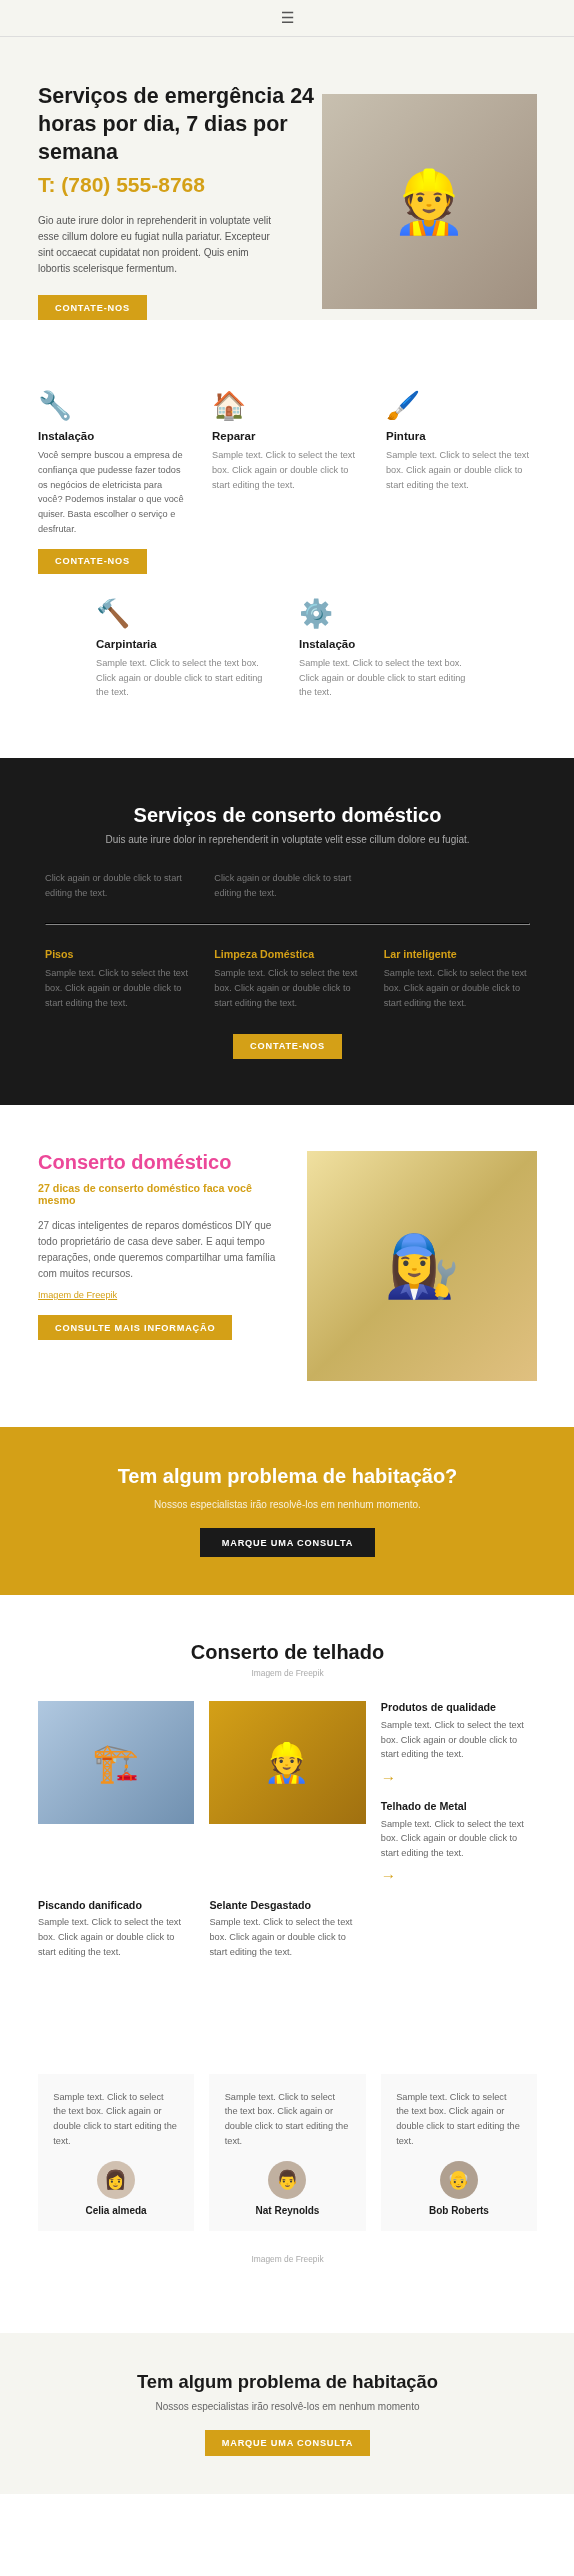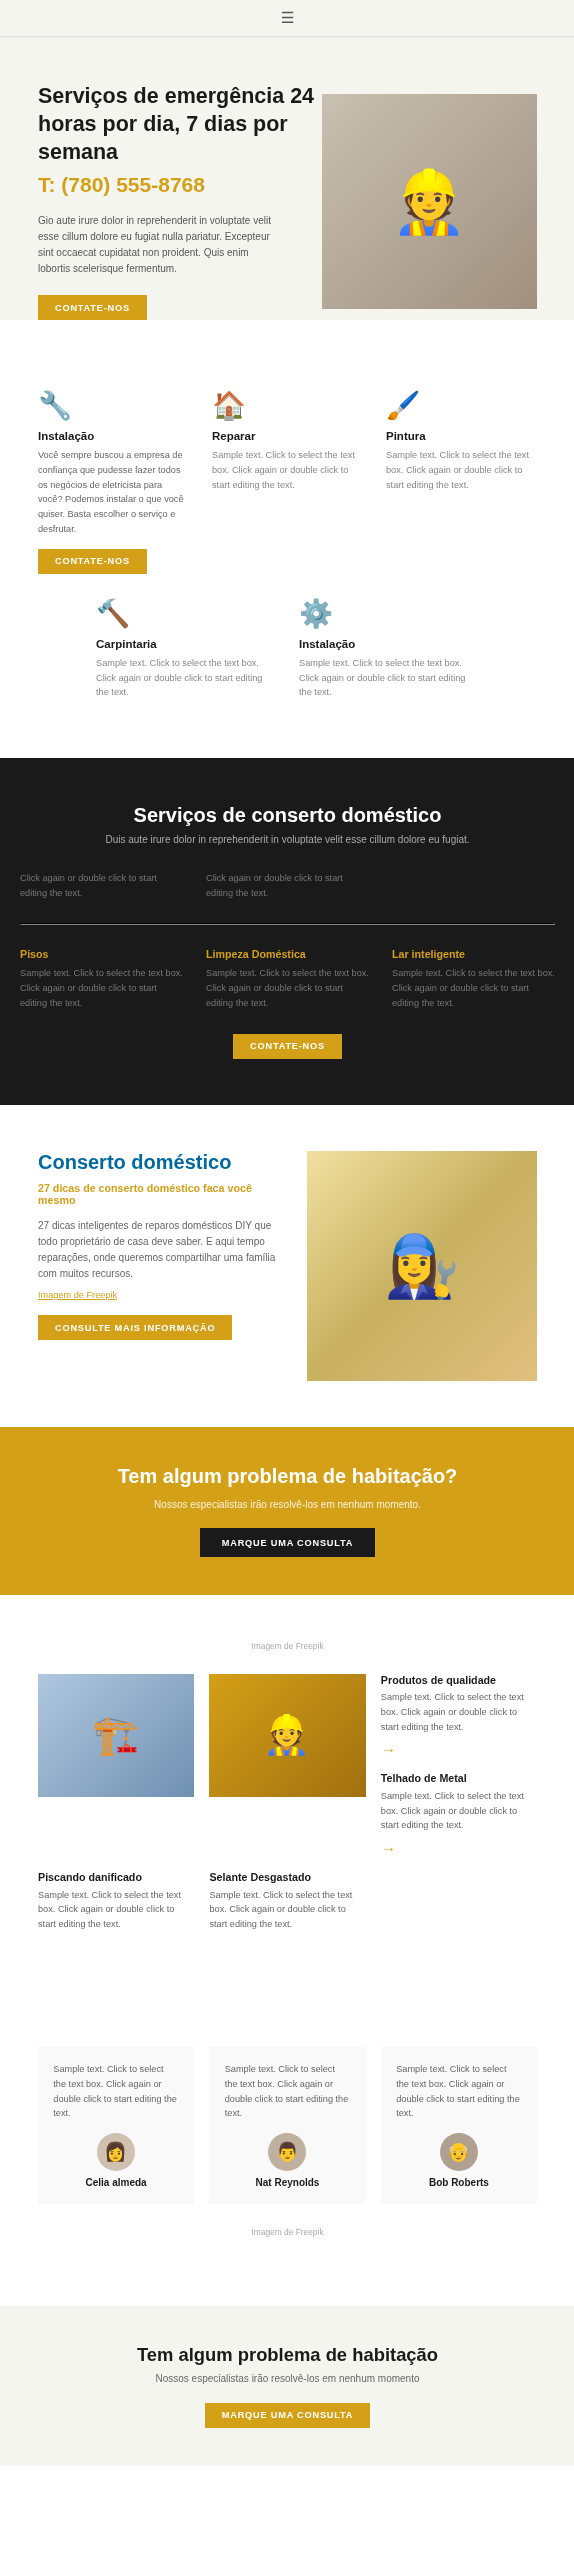--- a/index.html
+++ b/index.html
@@ -26,32 +26,32 @@
 
     
     .services { padding: 46px 38px; background: #fff; }
     .service-item { }
     .service-icon { font-size: 27.6px; margin-bottom: 7.7px; color: #d4a017; }
     .service-title { font-size: 11.5px; font-weight: 700; color: #1a1a1a; margin-bottom: 6.1px; }
     .service-desc { font-size: 9.2px; color: #666; line-height: 1.6; margin-bottom: 12.3px; }
     .services-top { display: grid; grid-template-columns: 1fr 1fr 1fr; gap: 23px; margin-bottom: 23px; }
 
     
-    .dark-section { background: #1a1a1a; padding: 46px 20px; }
+    .dark-section { background: #1a1a1a; padding: 46px 45px; }
     .dark-section .section-title { color: #fff; }
     .dark-section .section-subtitle { color: #aaa; }
     .dark-cols { display: grid; grid-template-columns: 1fr 1fr 1fr; gap: 23px; margin-bottom: 23px; }
     .dark-col-title { font-size: 10.7px; font-weight: 700; color: #d4a017; margin-bottom: 6.1px; }
     .dark-col-sample { font-size: 9.2px; color: #777; line-height: 1.6; }
     .dark-center { text-align: center; margin-top: 15.3px; }
 
     
     .repair-section { padding: 46px 38px; display: flex; gap: 31px; align-items: flex-start; }
     .repair-text { flex: 1; }
-    .repair-text h2 { font-size: 20px; font-weight: 800; color: #0369a1; margin-bottom: 7.7px; }
+    .repair-text h2 { font-size: 20px; font-weight: 800; color: #ec4899; margin-bottom: 7.7px; }
     .repair-text .subtitle { font-size: 10.7px; color: #d4a017; font-weight: 600; margin-bottom: 12.3px; }
     .repair-text p { font-size: 10px; color: #666; line-height: 1.6; margin-bottom: 7.7px; }
     .repair-text .link { font-size: 9.2px; color: #d4a017; text-decoration: underline; cursor: pointer; margin-bottom: 15.3px; display: block; }
     .repair-img { width: 230px; height: 230px; flex-shrink: 0; background: linear-gradient(135deg, #f0e0a0 0%, #c8b060 50%, #e0c080 100%); display: flex; align-items: center; justify-content: center; font-size: 61px; }
 
     
     .cta-yellow { background: #d4a017; padding: 38px; text-align: center; }
     .cta-yellow h2 { font-size: 20px; font-weight: 800; color: #fff; margin-bottom: 11px; }
     .cta-yellow p { font-size: 10px; color: rgba(255,255,255,0.85); margin-bottom: 18.4px; }
 
@@ -192,20 +192,21 @@
   </div>
 </section>
 
 <section class="cta-yellow">
   <h2>Tem algum problema de habitação?</h2>
   <p>Nossos especialistas irão resolvê-los em nenhum momento.</p>
   <button class="btn-black">MARQUE UMA CONSULTA</button>
 </section>
 
 <section class="roof-section">
+  <h2 class="section-title">Conserto de telhado</h2>
   <p class="section-subtitle-small">Imagem de Freepik</p>
 
   <div style="display:grid;grid-template-columns:1fr 1fr 1fr;gap:15.3px;margin-bottom:15.3px;">
 
     <div style="height:123px;background:linear-gradient(135deg,#b0c8e0,#7090b0);display:flex;align-items:center;justify-content:center;font-size:38px;">🏗️</div>
 
     <div style="height:123px;background:linear-gradient(135deg,#d4a017,#a07010);display:flex;align-items:center;justify-content:center;font-size:38px;">👷</div>
 
     <div>
       <div style="margin-bottom:15.3px;">

